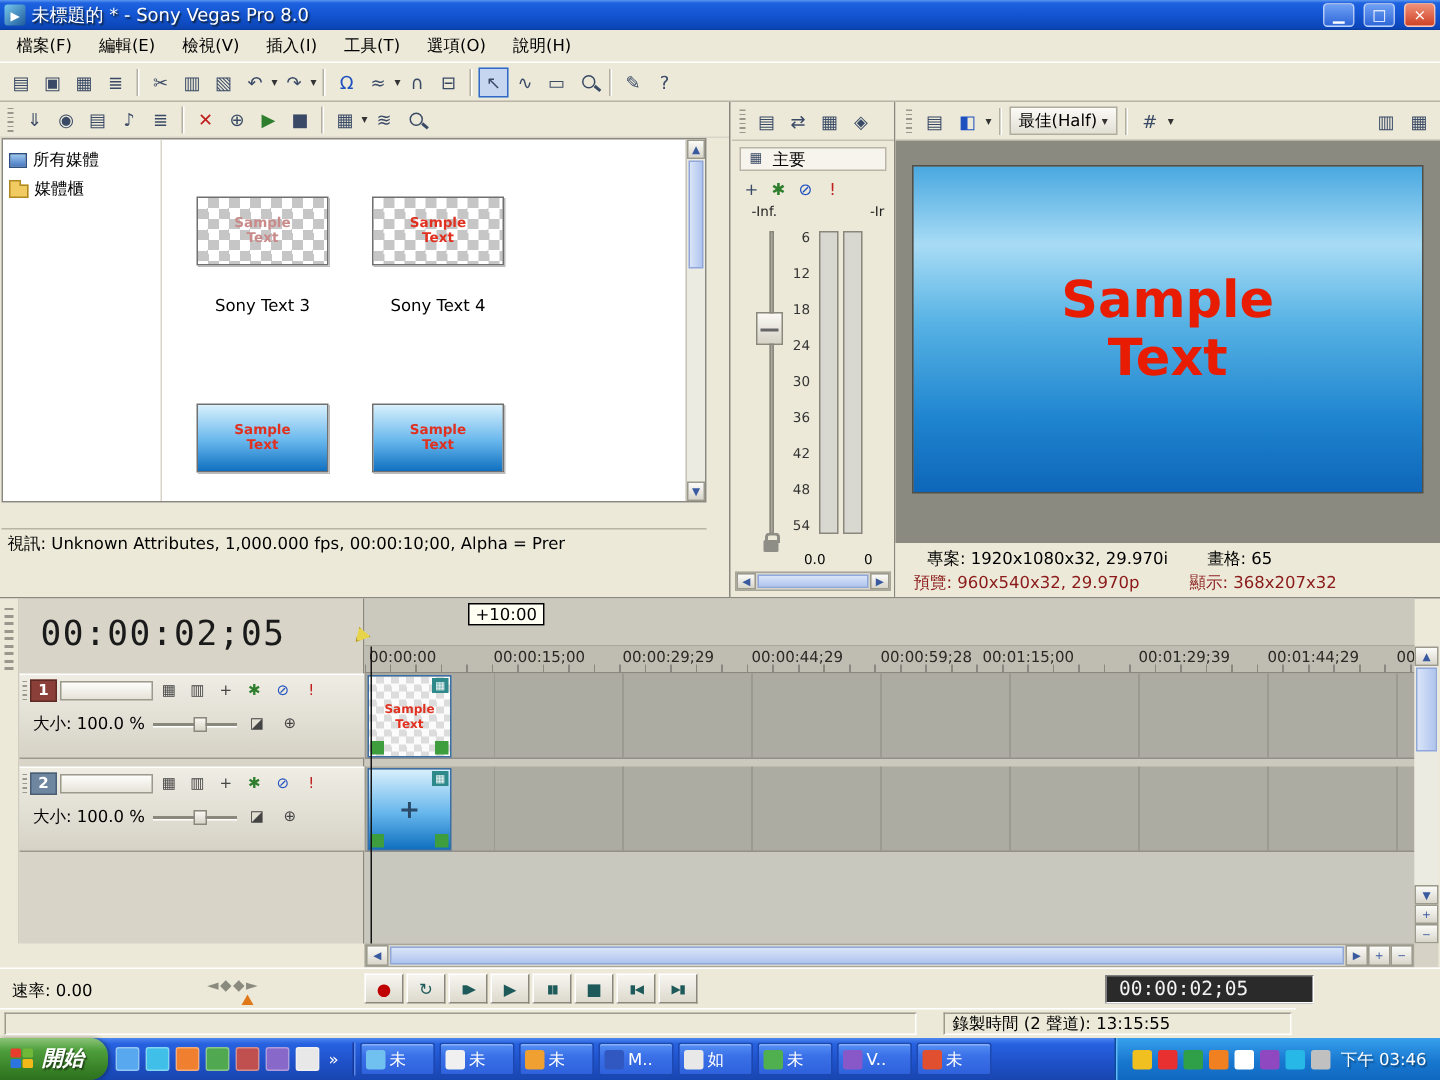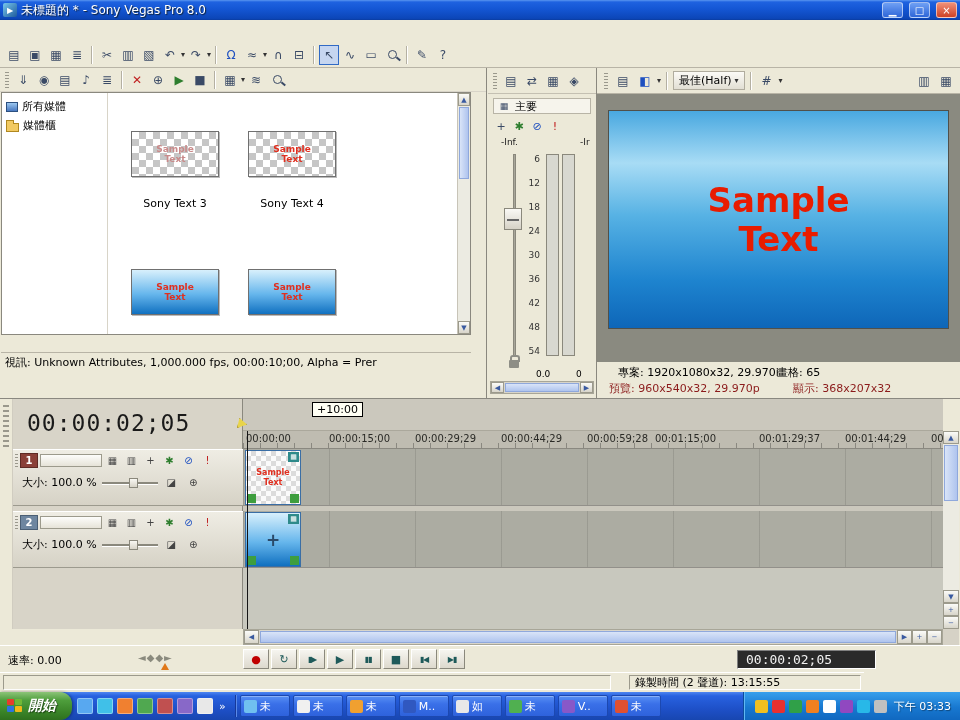--- a/index.html
+++ b/index.html
@@ -193,20 +193,29 @@
 <div id="screen">
 
   <div class="titlebar">
     <span class="app-ic">▶</span>
     <span class="title">未標題的 * - Sony Vegas Pro 8.0</span>
     <span class="tbb">▁</span>
     <span class="tbb">□</span>
     <span class="tbb close">×</span>
   </div>
 
+  <div class="menubar">
+    <span class="mi">檔案(F)</span>
+    <span class="mi">編輯(E)</span>
+    <span class="mi">檢視(V)</span>
+    <span class="mi">插入(I)</span>
+    <span class="mi">工具(T)</span>
+    <span class="mi">選項(O)</span>
+    <span class="mi">說明(H)</span>
+  </div>
 
   <div class="toolbar">
     <span class="ib">▤</span>
     <span class="ib">▣</span>
     <span class="ib">▦</span>
     <span class="ib">≣</span>
     <span class="sep"></span>
     <span class="ib">✂</span>
     <span class="ib">▥</span>
     <span class="ib">▧</span>
@@ -360,21 +369,21 @@
       <span class="ib">▦</span>
     </div>
     <div class="pv-stage">
       <div class="pv-video">
         <span class="pv-overlay pre">Sample
 Text</span>
       </div>
     </div>
     <div class="pv-info">
       <span style="left:21px;top:3px">專案: 1920x1080x32, 29.970i</span>
-      <span style="left:180px;top:3px">畫格: 65</span>
+      <span style="left:208px;top:3px">畫格: 65</span>
       <span class="maroon" style="left:12px;top:19px">預覽: 960x540x32, 29.970p</span>
       <span class="maroon" style="left:196px;top:19px">顯示: 368x207x32</span>
     </div>
   </div>
 
   <div class="tl">
     <div class="tl-grip">
         <div class="dots"></div>
       </div>
 
@@ -430,21 +439,21 @@
 
     <div class="content">
       <div class="markerbar"></div>
       <div class="ruler">
         <span class="rl" style="left:3px">00:00:00</span>
         <span class="rl" style="left:86px">00:00:15;00</span>
         <span class="rl" style="left:172px">00:00:29;29</span>
         <span class="rl" style="left:258px">00:00:44;29</span>
         <span class="rl" style="left:344px">00:00:59;28</span>
         <span class="rl" style="left:412px">00:01:15;00</span>
-        <span class="rl" style="left:516px">00:01:29;37</span>
+        <span class="rl" style="left:516px">00:01:29;39</span>
         <span class="rl" style="left:602px">00:01:44;29</span>
         <span class="rl" style="left:688px">00:0</span>
         <span class="ticks"></span>
       </div>
       <div class="lane" style="top:50px"></div>
       <div class="lane" style="top:112px"></div>
       <div class="belowlanes"></div>
 
       <div class="clip clip1bg" style="top:51px;height:55px">
         <span class="ctext pre">Sample
@@ -564,17 +573,17 @@
     </div>
     <div class="systray">
       <span class="tri" style="background:#F0C020"></span>
       <span class="tri" style="background:#E83030"></span>
       <span class="tri" style="background:#30A048"></span>
       <span class="tri" style="background:#F08020"></span>
       <span class="tri" style="background:#FFFFFF"></span>
       <span class="tri" style="background:#9048C0"></span>
       <span class="tri" style="background:#28B8E8"></span>
       <span class="tri" style="background:#C0C0C0"></span>
-      <span class="clock">下午 03:33</span>
+      <span class="clock">下午 03:46</span>
     </div>
   </div>
 
 </div>
 
 </body></html>

